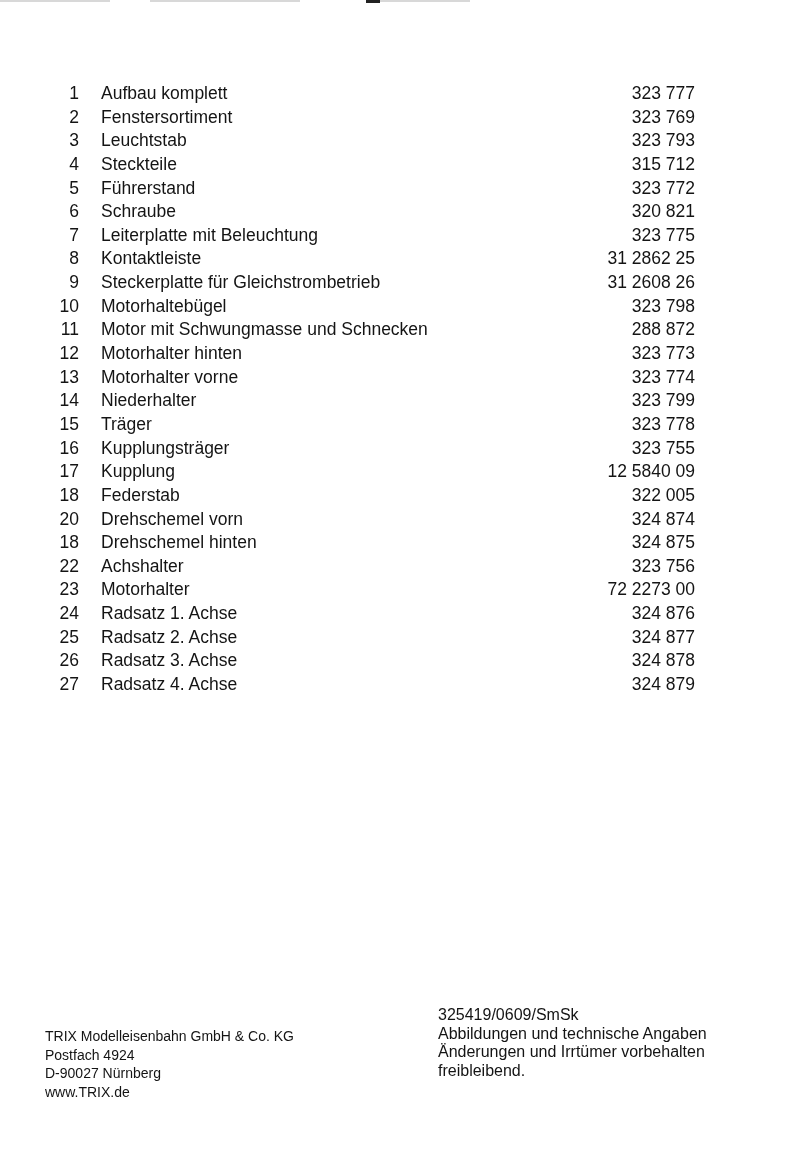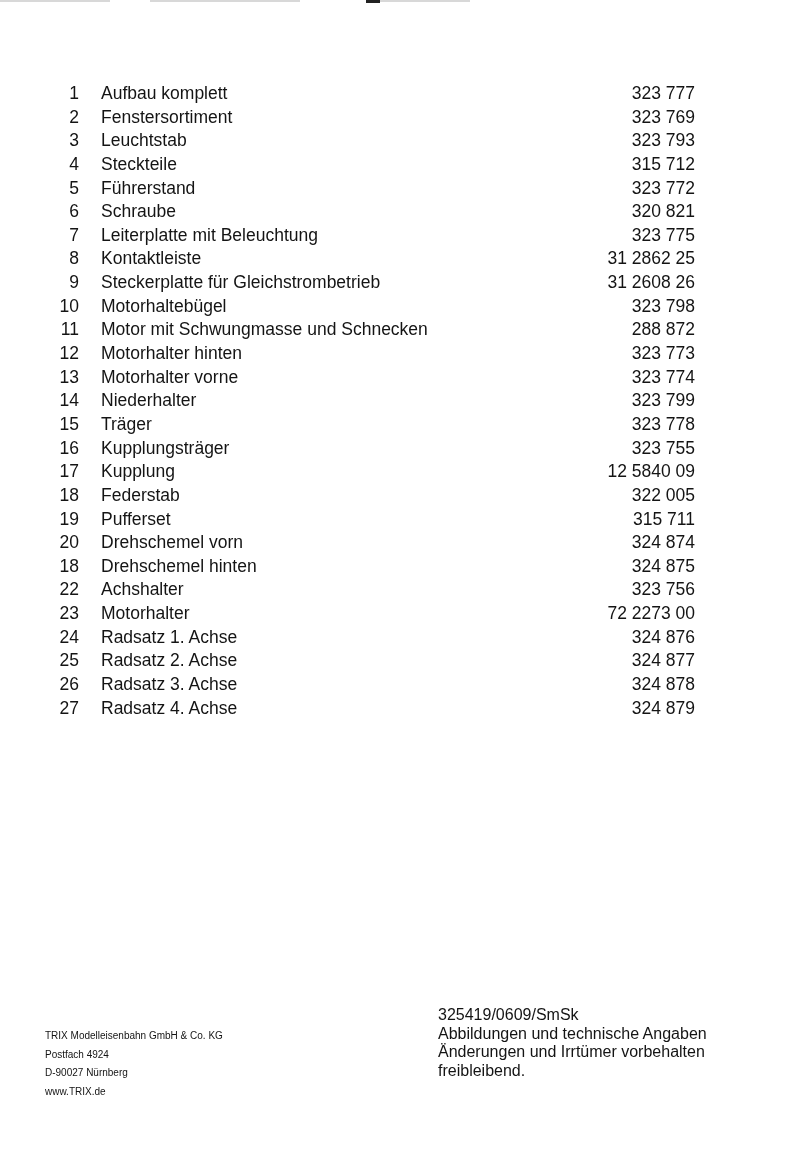--- a/index.html
+++ b/index.html
@@ -8,21 +8,21 @@
       font-family: "Liberation Sans", "DejaVu Sans", sans-serif; color: #141414;
     }
     .top-marks { position: absolute; top: 0; left: 0; width: 800px; height: 6px; }
     .top-marks .mark { position: absolute; top: 0; height: 2px; background: #d8d8d8; }
     .top-marks .mark.dark { background: #222; height: 3px; }
     .parts-list { position: absolute; top: 82px; left: 50px; width: 650px; }
     .row { position: relative; height: 23.65px; font-size: 17.5px; line-height: 23.65px; }
     .row .pos { position: absolute; left: 0; width: 29px; text-align: right; }
     .row .name { position: absolute; left: 51px; white-space: nowrap; text-align: right; }
     .row .num { position: absolute; right: 5px; text-align: left; white-space: nowrap; }
-    .footer-left { position: absolute; left: 45px; top: 1027px; font-size: 10px; line-height: 18.5px; }
+    .footer-left { position: absolute; left: 45px; top: 1027px; font-size: 14px; line-height: 18.5px; }
     .footer-right { position: absolute; left: 438px; top: 1006px; font-size: 16px; line-height: 18.5px; }
     .footer-left div, .footer-right div { white-space: nowrap; }
   </style>
 </head>
 <body>
 
 <div class="top-marks">
   <div class="mark" style="left:0;width:110px;"></div>
   <div class="mark" style="left:150px;width:150px;"></div>
   <div class="mark dark" style="left:366px;width:14px;"></div>
@@ -114,25 +114,20 @@
       <span class="pos">17</span>
       <span class="name">Kupplung</span>
       <span class="num">12 5840 09</span>
     </div>
   <div class="row">
       <span class="pos">18</span>
       <span class="name">Federstab</span>
       <span class="num">322 005</span>
     </div>
   <div class="row">
-      <span class="pos">19</span>
-      <span class="name">Pufferset</span>
-      <span class="num">315 711</span>
-    </div>
-  <div class="row">
       <span class="pos">20</span>
       <span class="name">Drehschemel vorn</span>
       <span class="num">324 874</span>
     </div>
   <div class="row">
       <span class="pos">18</span>
       <span class="name">Drehschemel hinten</span>
       <span class="num">324 875</span>
     </div>
   <div class="row">

